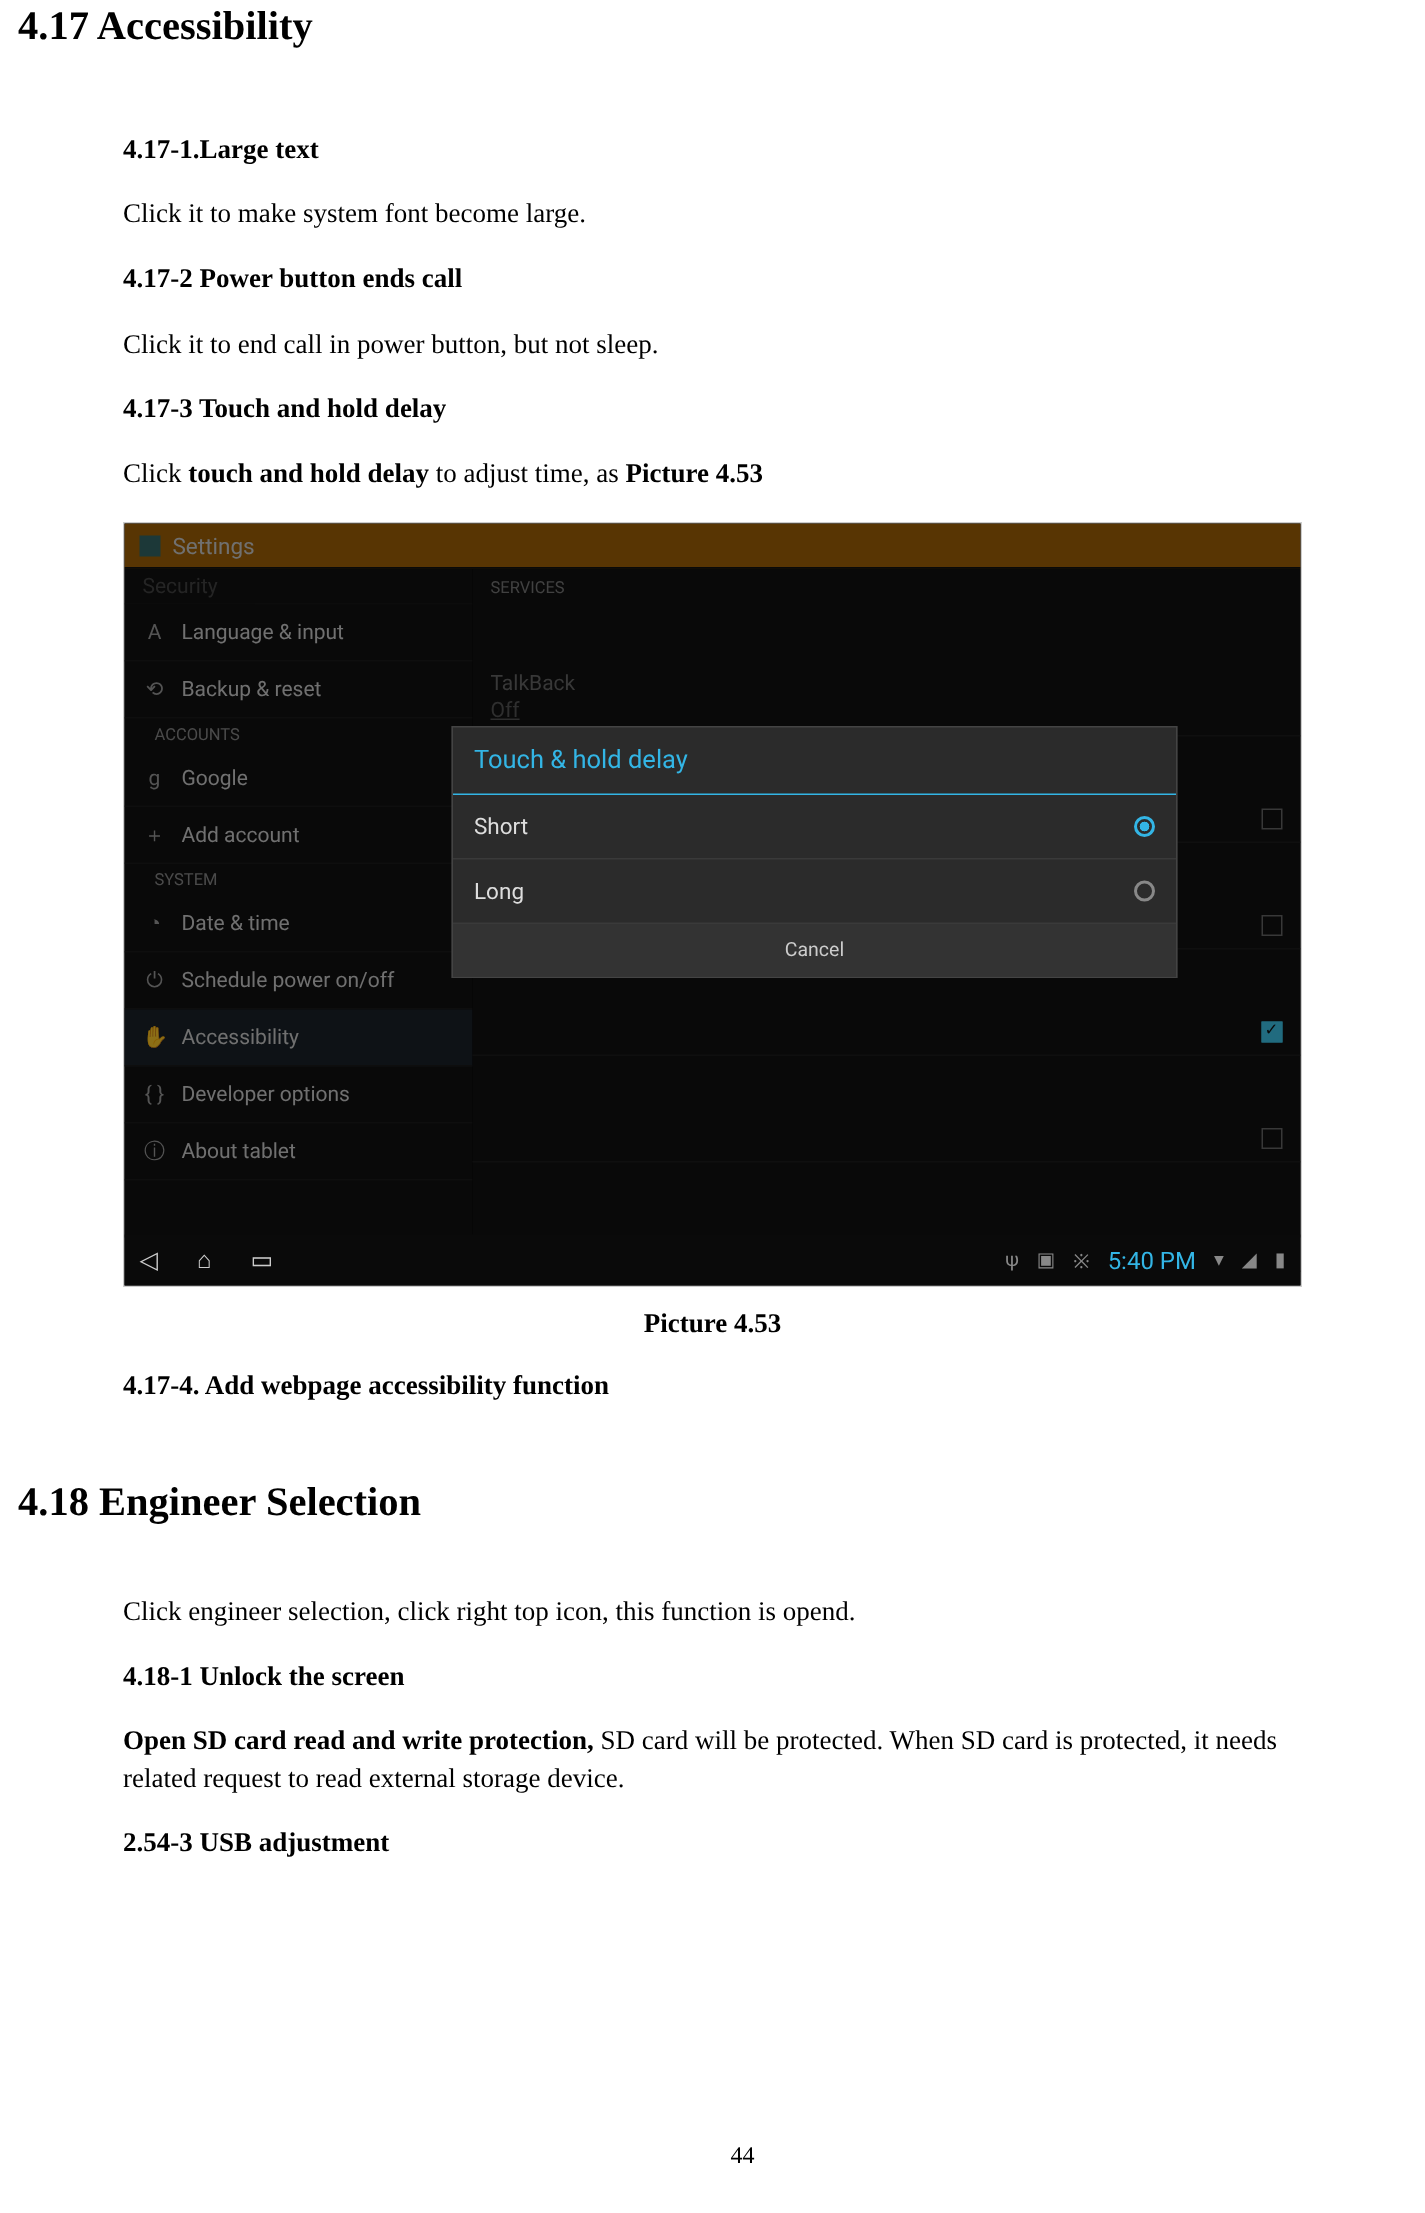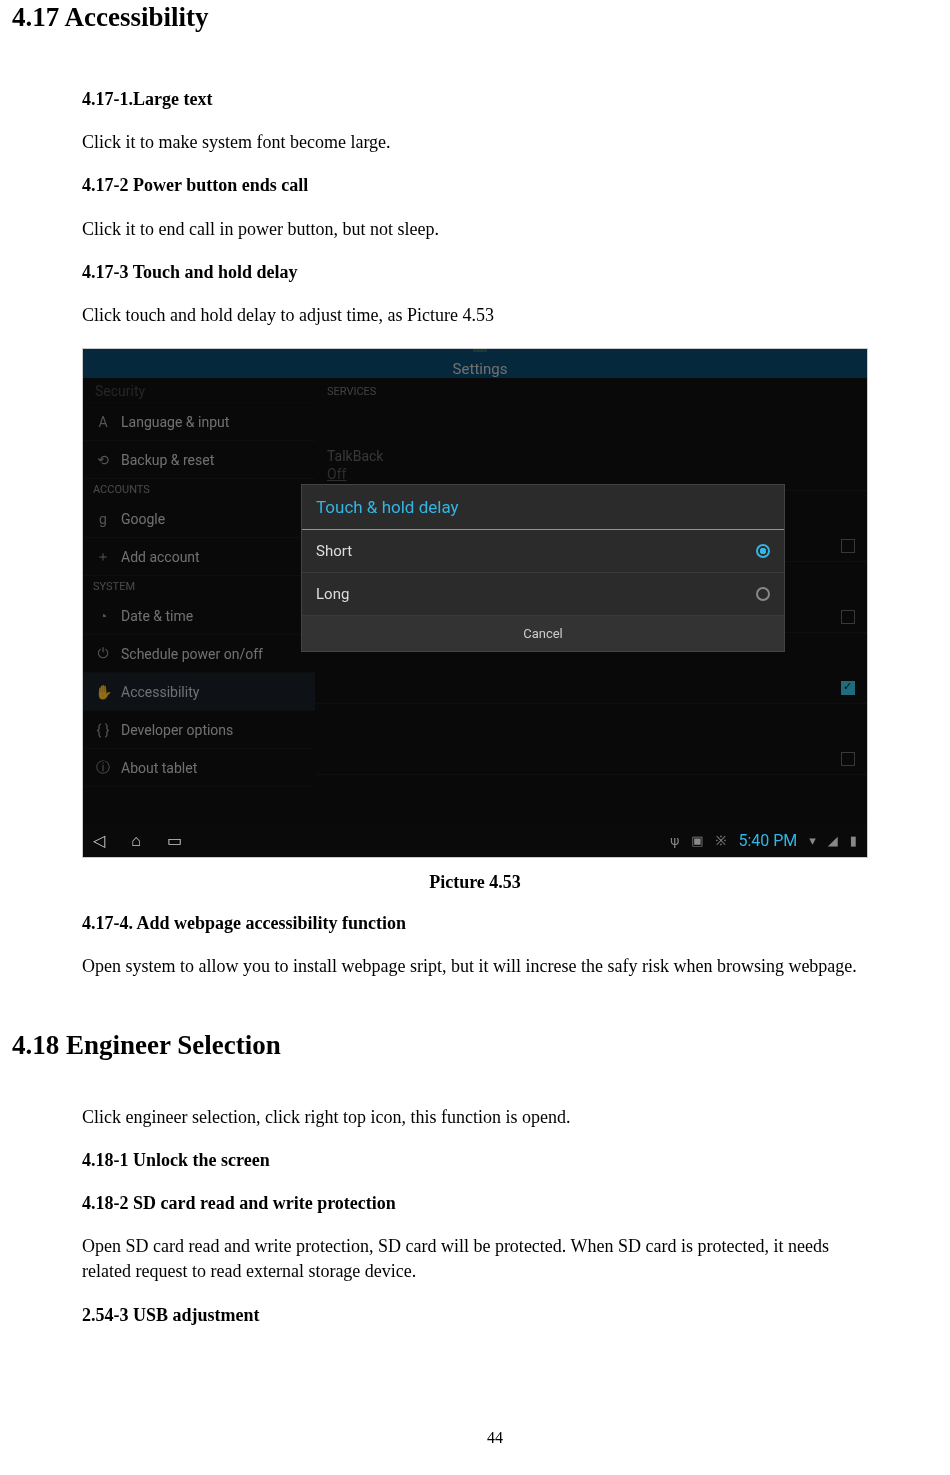--- a/index.html
+++ b/index.html
@@ -26,44 +26,43 @@
     font-size: 18px;
     font-weight: bold;
     margin-top: 18px;
     line-height: 1.4;
   }
   .para {
     font-size: 18px;
     margin-top: 18px;
     line-height: 1.4;
   }
-  .para .bold { font-weight: normal; }
+  .para .bold { font-weight: bold; }
 
   
   .shot-wrap { margin-top: 20px; }
   .shot {
     width: 786px;
     height: 510px;
     background: #000;
     border: 1px solid #ccc;
     color: #aaa;
     font-family: Roboto, Arial, sans-serif;
     font-size: 14px;
     position: relative;
     overflow: hidden;
   }
   .top-header {
     height: 30px;
-    background: #0c4a6e;
+    background: #a16207;
     display: flex;
     align-items: center;
     padding-left: 10px;
     border-bottom: 1px solid #111;
     gap: 8px;
-    flex-direction: column;
   }
   .top-header .sq {
     width: 14px; height: 14px; background: #366; display:inline-block;
   }
   .top-header .txt { color: #ccc; font-size: 15px; }
   .main-area {
     display: flex;
     height: 446px;
   }
   .sidebar {
@@ -77,21 +76,21 @@
     display: flex;
     align-items: center;
     padding-left: 12px;
     gap: 10px;
     color: #ccc;
     border-bottom: 1px solid #1a1a1a;
     font-size: 14px;
   }
   .sb-item.dim { color: #666; opacity: .6; height: 24px; }
   .sb-sect {
-    padding: 4px 10px;
+    padding: 4px 20px;
     font-size: 11px;
     color: #888;
     text-transform: uppercase;
   }
   .sb-item.sel { background: #1a2228; }
   .sb-icon { width: 16px; text-align: center; color: #999; font-size: 14px; }
   .right-pane {
     flex: 1;
     background: #111;
     position: relative;
@@ -320,31 +319,29 @@
           <span class="tray-ic">◢</span>
           <span class="tray-ic">▮</span>
         </div>
       </div>
     </div>
   </div>
 
   <p class="figure-label">Picture 4.53</p>
 
   <p class="sub-h">4.17-4. Add webpage accessibility function</p>
-  <p class="para">Open system to allow you to install webpage sript, but it will increse the safy risk when browsing webpage.</p>
 </div>
 
 <h2 class="h2b">4.18 Engineer Selection</h2>
 
 <div class="content" style="margin-top:42px;">
   <p class="para" style="margin-top:0">Click engineer selection, click right top icon, this function is opend.</p>
 
   <p class="sub-h">4.18-1 Unlock the screen</p>
 
-  <p class="sub-h">4.18-2 SD card read and write protection</p>
   <p class="para">
     <span class="bold">Open SD card read and write protection,</span><span> SD card will be protected. When SD card is protected, it needs related request to read external storage device.</span>
   </p>
 
   <p class="sub-h">2.54-3 USB adjustment</p>
 </div>
 
 <div class="page-num">44</div>
 
 </body></html>

